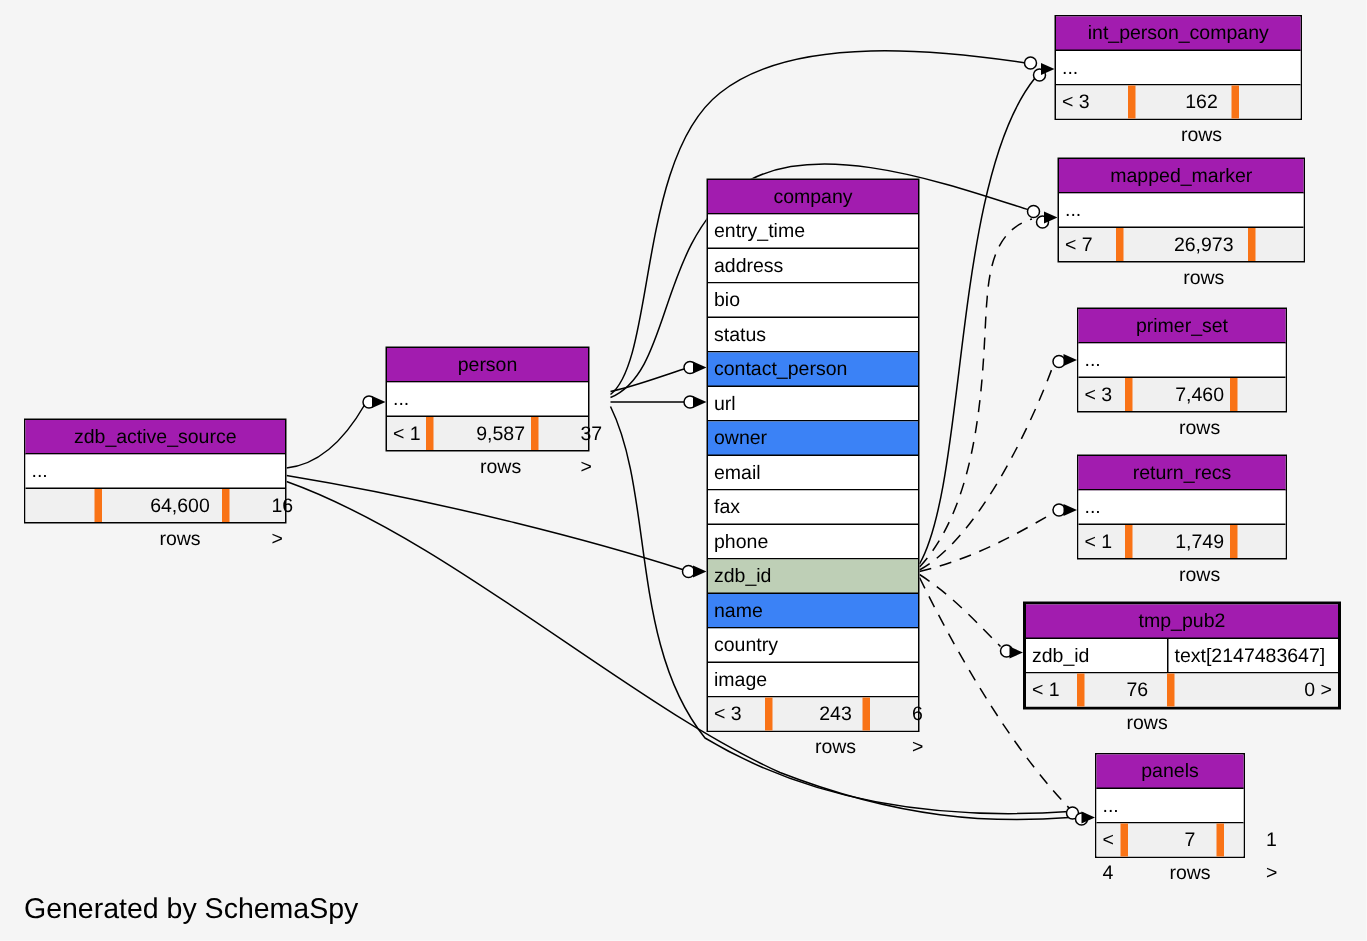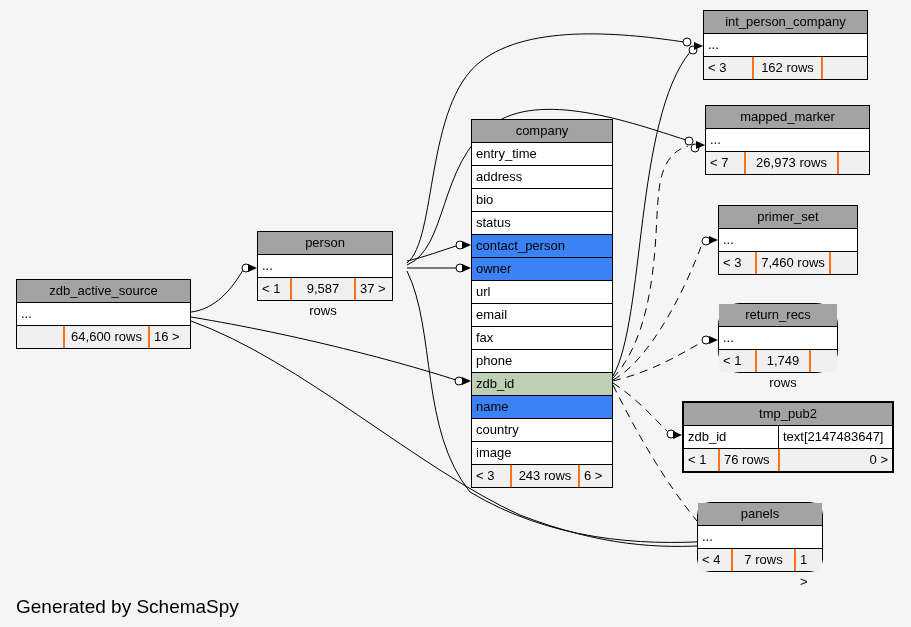--- a/index.html
+++ b/index.html
@@ -15,42 +15,42 @@
     position:absolute;
     z-index:1;
     background:#ffffff;
     border:1px solid #000;
     font-size:13px;
     color:#000;
     box-sizing:border-box;
   }
   .tbl.main{border-width:2px;}
   .hdr{
-    background:#a3a3a3;
+    background:#a21caf;
     text-align:center;
     height:22px;line-height:22px;
     border-bottom:1px solid #000;
     white-space:nowrap;
   }
   .row{
     height:22px;line-height:22px;
     padding:0 4px;
     border-bottom:1px solid #000;
     background:#fff;
     white-space:nowrap;
     overflow:hidden;
   }
   .row.fk{background:#3b82f6;}
   .row.pk{background:#becfb6;}
   .row2{display:flex;border-bottom:1px solid #000;height:22px;line-height:22px;}
   .row2 .c1{padding:0 4px;border-right:1px solid #000;flex:0 0 86px;}
   .row2 .c2{padding:0 4px;flex:1;}
   .ftr{display:flex;height:22px;line-height:22px;background:#f0f0f0;}
   .ftr>div{padding:0 4px;box-sizing:border-box;}
-  .ftr>div + div{border-left:2px solid #f97316;}
+  .ftr>div + div{border-left:5px solid #f97316;padding-left:28px;}
   .ftr .mid{flex:1;text-align:center;}
   .ftr .rgt{text-align:right;}
   #credit{
     position:absolute;left:16px;top:596px;
     font-size:19px;color:#000;z-index:1;
   }
   .line{fill:none;stroke:#000;stroke-width:1;}
   .line.dashed{stroke-dasharray:8 6;}
   .dot{fill:#fff;stroke:#000;stroke-width:1;}
   .arr{fill:#000;stroke:none;}
@@ -146,21 +146,21 @@
   <div class="tbl" style="left:718px;top:205px;width:140px;">
     <div class="hdr">primer_set</div>
     <div class="row">...</div>
     <div class="ftr">
       <div style="width:36px">&lt; 3</div>
       <div class="mid">7,460 rows</div>
       <div style="width:28px"></div>
     </div>
   </div>
 
-  <div class="tbl" style="left:718px;top:303px;width:120px;border-radius:22px;">
+  <div class="tbl" style="left:718px;top:303px;width:140px;">
     <div class="hdr">return_recs</div>
     <div class="row">...</div>
     <div class="ftr">
       <div style="width:36px">&lt; 1</div>
       <div class="mid">1,749 rows</div>
       <div style="width:28px"></div>
     </div>
   </div>
 
   <div class="tbl main" style="left:682px;top:401px;width:212px;">
@@ -169,21 +169,21 @@
       <div class="c1">zdb_id</div>
       <div class="c2">text[2147483647]</div>
     </div>
     <div class="ftr">
       <div style="width:34px">&lt; 1</div>
       <div style="width:60px">76 rows</div>
       <div class="mid rgt">0 &gt;</div>
     </div>
   </div>
 
-  <div class="tbl" style="left:697px;top:502px;width:126px;border-radius:13px;">
+  <div class="tbl" style="left:730px;top:502px;width:100px;">
     <div class="hdr">panels</div>
     <div class="row">...</div>
     <div class="ftr">
       <div style="width:33px">&lt; 4</div>
       <div class="mid">7 rows</div>
       <div style="width:28px">1 &gt;</div>
     </div>
   </div>
 
   <div class="tbl" style="left:257px;top:231px;width:136px;">
@@ -206,22 +206,22 @@
     </div>
   </div>
 
   <div class="tbl" style="left:471px;top:119px;width:142px;">
     <div class="hdr">company</div>
     <div class="row">entry_time</div>
     <div class="row">address</div>
     <div class="row">bio</div>
     <div class="row">status</div>
     <div class="row fk">contact_person</div>
+    <div class="row">url</div>
     <div class="row fk">owner</div>
-    <div class="row">url</div>
     <div class="row">email</div>
     <div class="row">fax</div>
     <div class="row">phone</div>
     <div class="row pk">zdb_id</div>
     <div class="row fk">name</div>
     <div class="row">country</div>
     <div class="row">image</div>
     <div class="ftr">
       <div style="width:38px">&lt; 3</div>
       <div class="mid">243 rows</div>

